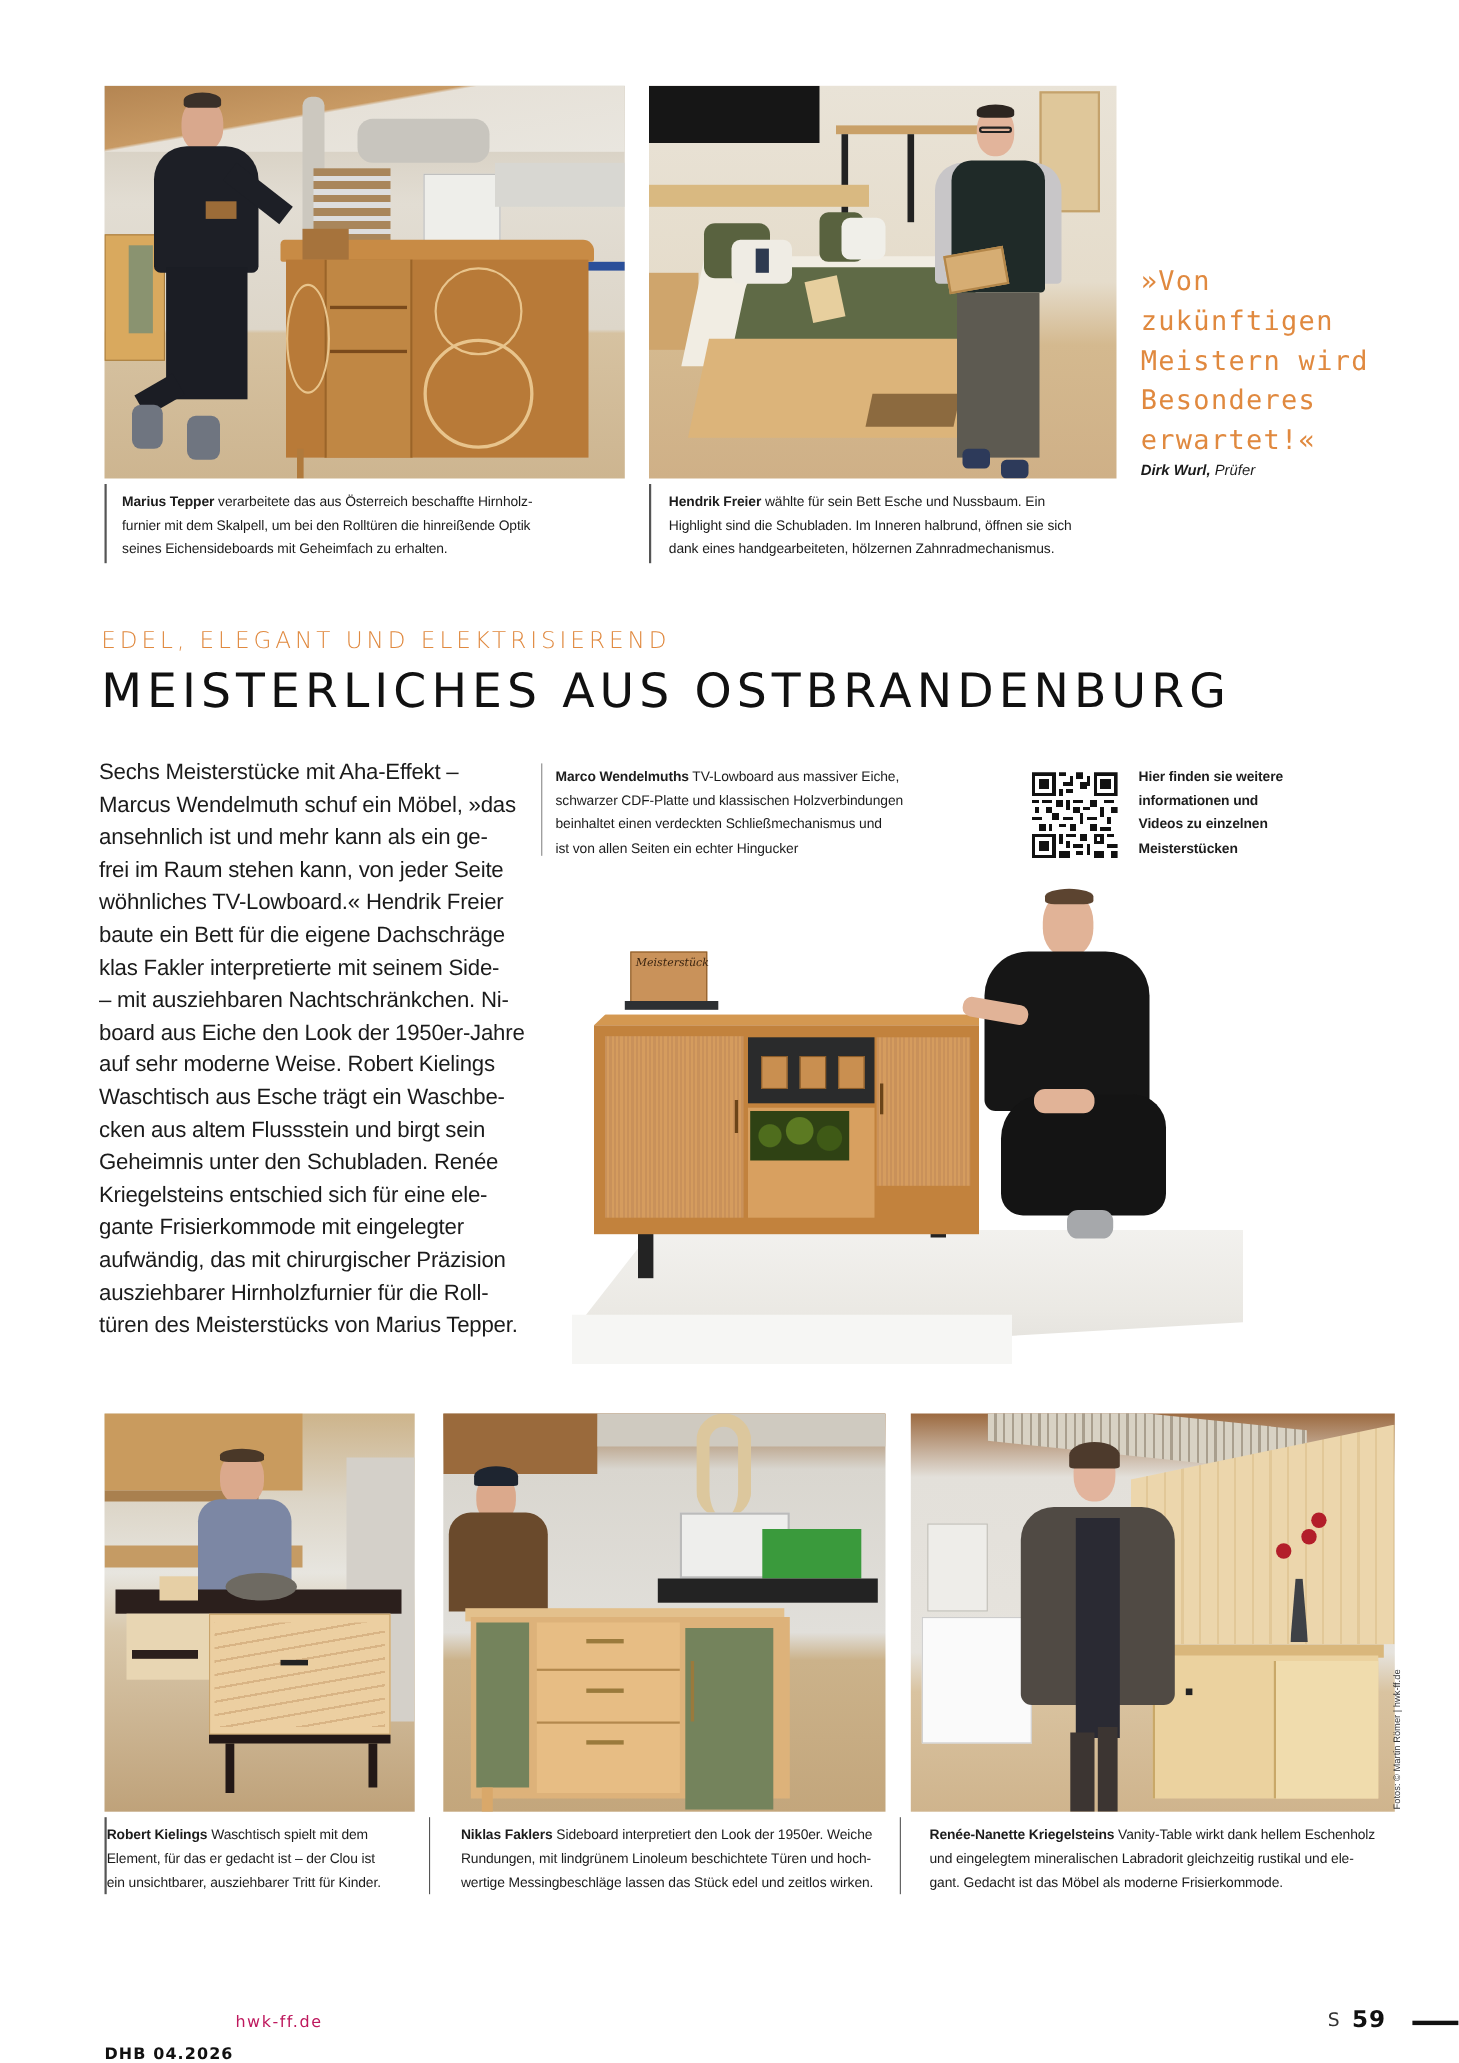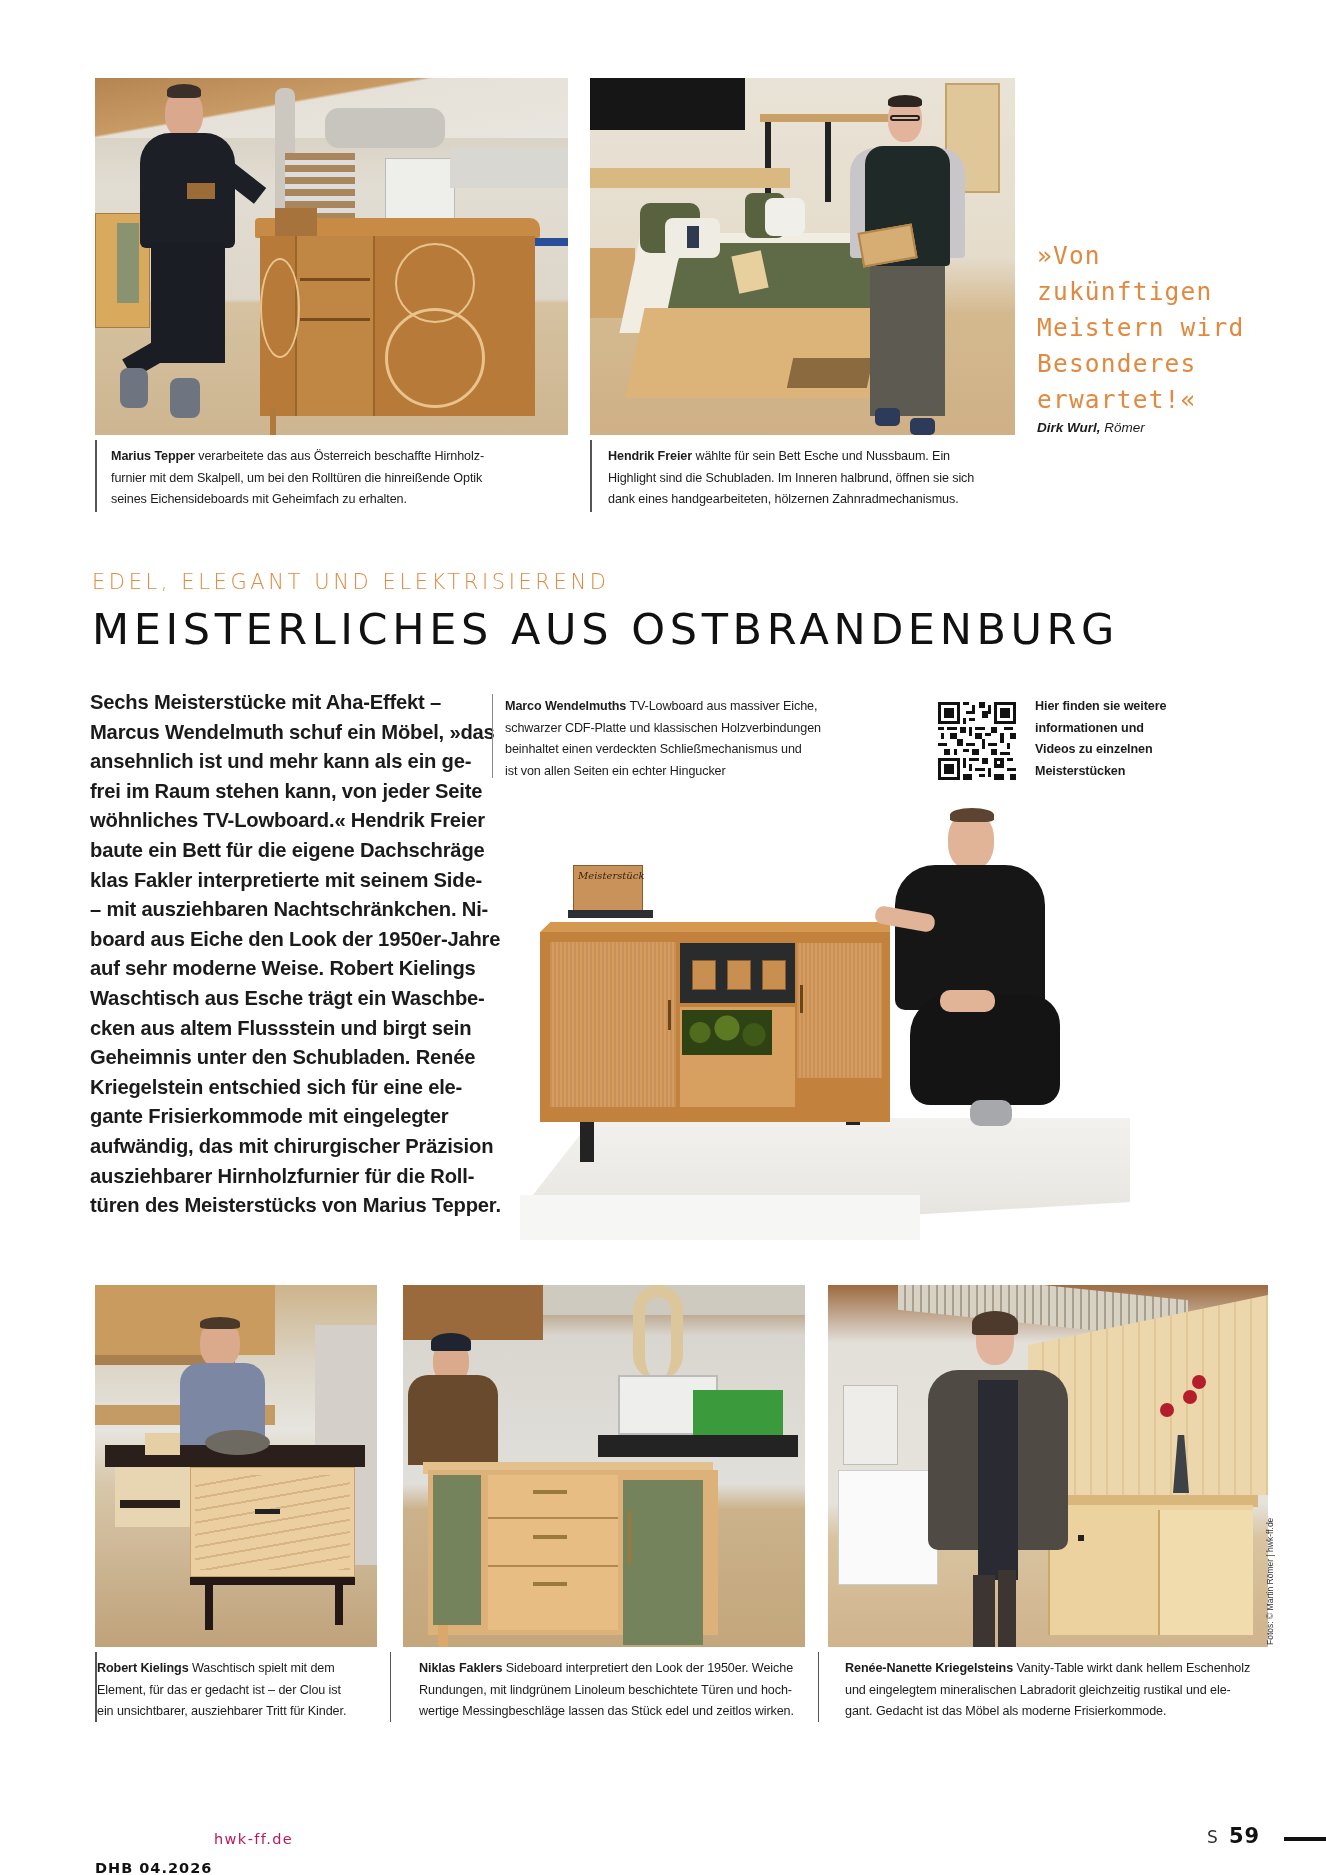--- a/index.html
+++ b/index.html
@@ -48,21 +48,21 @@
   .headline {
     position: absolute; left: 92px; top: 604px;
     font-family: "DejaVu Sans", sans-serif; font-size: 43px; letter-spacing: 4.6px;
     color: #111; font-weight: 400;
   }
 
   
   .body-text {
     position: absolute; left: 90px; top: 688px; width: 385px;
     font-family: "Liberation Sans", sans-serif; font-size: 20.2px; line-height: 29.6px;
-    color: #1b1b1b; letter-spacing: -0.2px; font-weight: bold;
+    color: #1b1b1b; letter-spacing: -0.2px;
   }
   .body-text span { display: block; white-space: nowrap; }
 
   
   .qr { position: absolute; left: 938px; top: 702px; width: 78px; height: 78px; }
 
   
   .footer-issue {
     position: absolute; left: 95px; top: 1831px;
     font-family: "DejaVu Sans", sans-serif; font-weight: 700; font-size: 14.5px; letter-spacing: 1px; color: #111; margin-top: 29px;
@@ -168,41 +168,41 @@
 </div>
 
 <div class="quote">
   <div>»Von</div>
   <div>zukünftigen</div>
   <div>Meistern wird</div>
   <div>Besonderes</div>
   <div>erwartet!«</div>
 </div>
 <div class="quote-author">
-  <b>Dirk Wurl,</b><span> Römer</span>
+  <b>Dirk Wurl,</b><span> Prüfer</span>
 </div>
 
 <div class="kicker">EDEL, ELEGANT UND ELEKTRISIEREND</div>
 <div class="headline">MEISTERLICHES AUS OSTBRANDENBURG</div>
 
 <div class="body-text">
   <span>Sechs Meisterstücke mit Aha-Effekt –</span>
   <span>Marcus Wendelmuth schuf ein Möbel, »das</span>
   <span>ansehnlich ist und mehr kann als ein ge-</span>
   <span>frei im Raum stehen kann, von jeder Seite</span>
   <span>wöhnliches TV-Lowboard.« Hendrik Freier</span>
   <span>baute ein Bett für die eigene Dachschräge</span>
   <span>klas Fakler interpretierte mit seinem Side-</span>
   <span>– mit ausziehbaren Nachtschränkchen. Ni-</span>
   <span>board aus Eiche den Look der 1950er-Jahre</span>
   <span>auf sehr moderne Weise. Robert Kielings</span>
   <span>Waschtisch aus Esche trägt ein Waschbe-</span>
   <span>cken aus altem Flussstein und birgt sein</span>
   <span>Geheimnis unter den Schubladen. Renée</span>
-  <span>Kriegelstein entschied sich für eine ele-</span>
+  <span>Kriegelsteins entschied sich für eine ele-</span>
   <span>gante Frisierkommode mit eingelegter</span>
   <span>aufwändig, das mit chirurgischer Präzision</span>
   <span>ausziehbarer Hirnholzfurnier für die Roll-</span>
   <span>türen des Meisterstücks von Marius Tepper.</span>
 </div>
 
 <div class="caption-rule" style="left:492px; top:694px; height:84px; width:1px; background:#888;"></div>
 <div class="caption" style="left:505px; top:696px; width:420px;">
   <div><b>Marco Wendelmuths</b><span> TV-Lowboard aus massiver Eiche,</span></div>
   <div>schwarzer CDF-Platte und klassischen Holzverbindungen</div>

